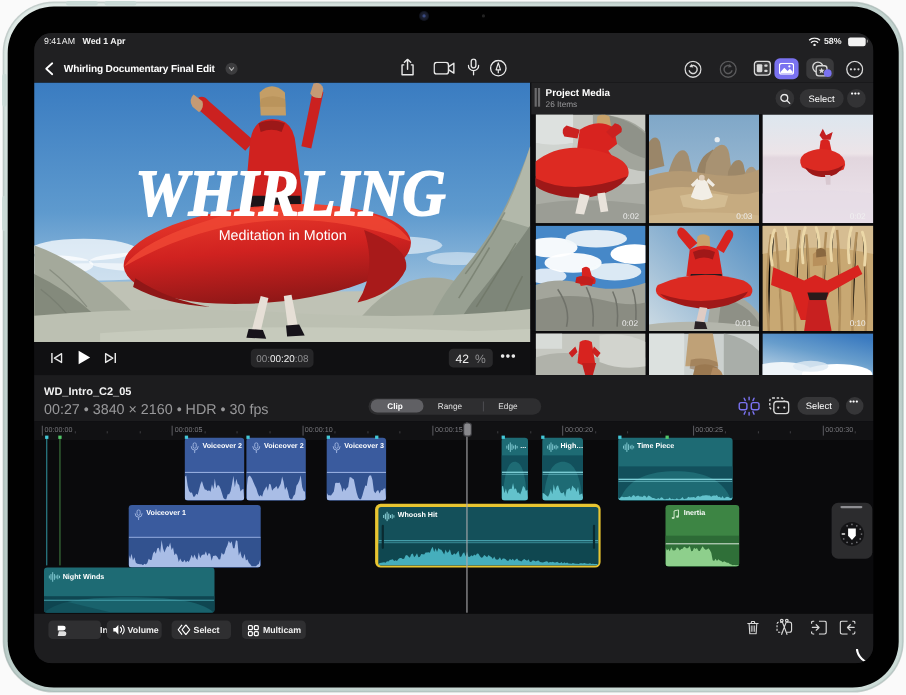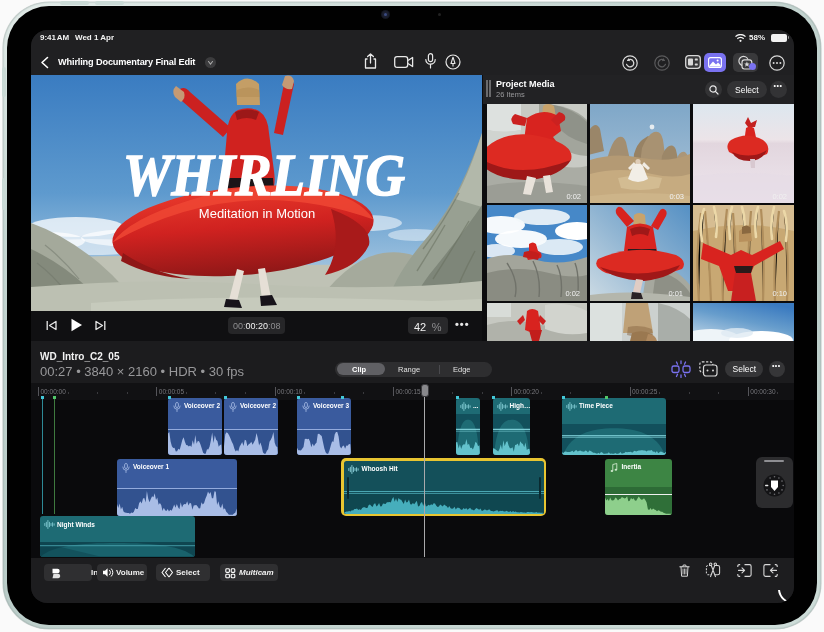--- a/index.html
+++ b/index.html
@@ -27,21 +27,21 @@
 
 <div class="abs" style="left:381px;top:10px;width:9px;height:9px;border-radius:50%;background:#1c2030;box-shadow:inset 0 0 2px #000;"></div>
 <div class="abs" style="left:383.5px;top:12.5px;width:3px;height:3px;border-radius:50%;background:#3a4a80;"></div>
 <div class="abs" style="left:438px;top:13px;width:3px;height:3px;border-radius:50%;background:#222;"></div>
 
 <div id="screen">
 <div id="content">
 
   <div class="abs" style="left:31px;top:30px;width:763px;height:45px;background:#202022;"></div>
 
-  <div class="txt" style="left:40px;top:33px;font-size:8px;font-weight:bold;color:#f2f2f2;">9:41 AM</div>
+  <div class="txt" style="left:40px;top:33px;font-size:8px;font-weight:normal;color:#f2f2f2;">9:41 AM</div>
   <div class="txt" style="left:75px;top:33px;font-size:8px;font-weight:bold;color:#f2f2f2;">Wed 1 Apr</div>
   <div class="txt" style="left:749px;top:33px;font-size:8px;font-weight:bold;color:#f2f2f2;">58%</div>
 
   <svg class="abs" style="left:735px;top:34px;" width="11" height="8" viewBox="0 0 11 8">
     <path d="M0.5 2.6 A7 7 0 0 1 10.5 2.6" stroke="#f2f2f2" stroke-width="1.3" fill="none"></path>
     <path d="M2.3 4.8 A4.3 4.3 0 0 1 8.7 4.8" stroke="#f2f2f2" stroke-width="1.3" fill="none"></path>
     <circle cx="5.5" cy="6.8" r="1.1" fill="#f2f2f2"></circle>
   </svg>
 
   <div class="abs" style="left:771px;top:33.5px;width:16px;height:8px;border-radius:2px;background:#f2f2f2;"></div>
@@ -668,21 +668,21 @@
   <div class="txt" style="left:176px;top:567.5px;font-size:8px;font-weight:bold;color:#f0f0f0;">Select</div>
   <div class="abs" style="left:219.5px;top:564px;width:58px;height:17px;border-radius:4px;background:#2f2f31;"></div>
   <svg class="abs" style="left:225px;top:567.5px;" width="11" height="11" viewBox="0 0 11 11">
     <g stroke="#fff" stroke-width="1.1" fill="none">
       <rect x="0.8" y="0.8" width="3.6" height="3.6" rx="0.9"></rect>
           <rect x="6.2" y="0.8" width="3.6" height="3.6" rx="0.9"></rect>
       <rect x="0.8" y="6.2" width="3.6" height="3.6" rx="0.9"></rect>
           <rect x="6.2" y="6.2" width="3.6" height="3.6" rx="0.9"></rect>
     </g>
   </svg>
-  <div class="txt" style="left:239px;top:567.5px;font-size:8px;font-weight:bold;color:#f0f0f0;font-style:italic;">Multicam</div>
+  <div class="txt" style="left:239px;top:567.5px;font-size:8px;font-weight:bold;color:#f0f0f0;">Multicam</div>
 
   <svg class="abs" style="left:679px;top:564px;" width="11" height="13" viewBox="0 0 11 13">
     <path d="M0.8 2.8 h9.4 M3.8 2.6 l0.5 -1.6 h2.4 l0.5 1.6 M2 2.8 l0.6 9.4 h5.8 l0.6 -9.4" stroke="#d8d8d8" stroke-width="1" fill="none" stroke-linecap="round" stroke-linejoin="round"></path>
     <path d="M4 5 v5 M5.5 5 v5 M7 5 v5" stroke="#d8d8d8" stroke-width="0.8" stroke-linecap="round"></path>
   </svg>
   <svg class="abs" style="left:705px;top:562px;" width="16" height="16" viewBox="0 0 16 16">
     <g stroke="#d8d8d8" stroke-width="1.05" fill="none">
       <path d="M6 3.5 H3.2 A1.8 1.8 0 0 0 1.4 5.3 V11 A1.8 1.8 0 0 0 3.2 12.8 H6" stroke-dasharray="1.9 1.3"></path>
       <path d="M10 3.5 H12.8 A1.8 1.8 0 0 1 14.6 5.3 V11 A1.8 1.8 0 0 1 14.6 11 A1.8 1.8 0 0 1 12.8 12.8 H10"></path>
       <circle cx="5.7" cy="2.2" r="1.2"></circle>

